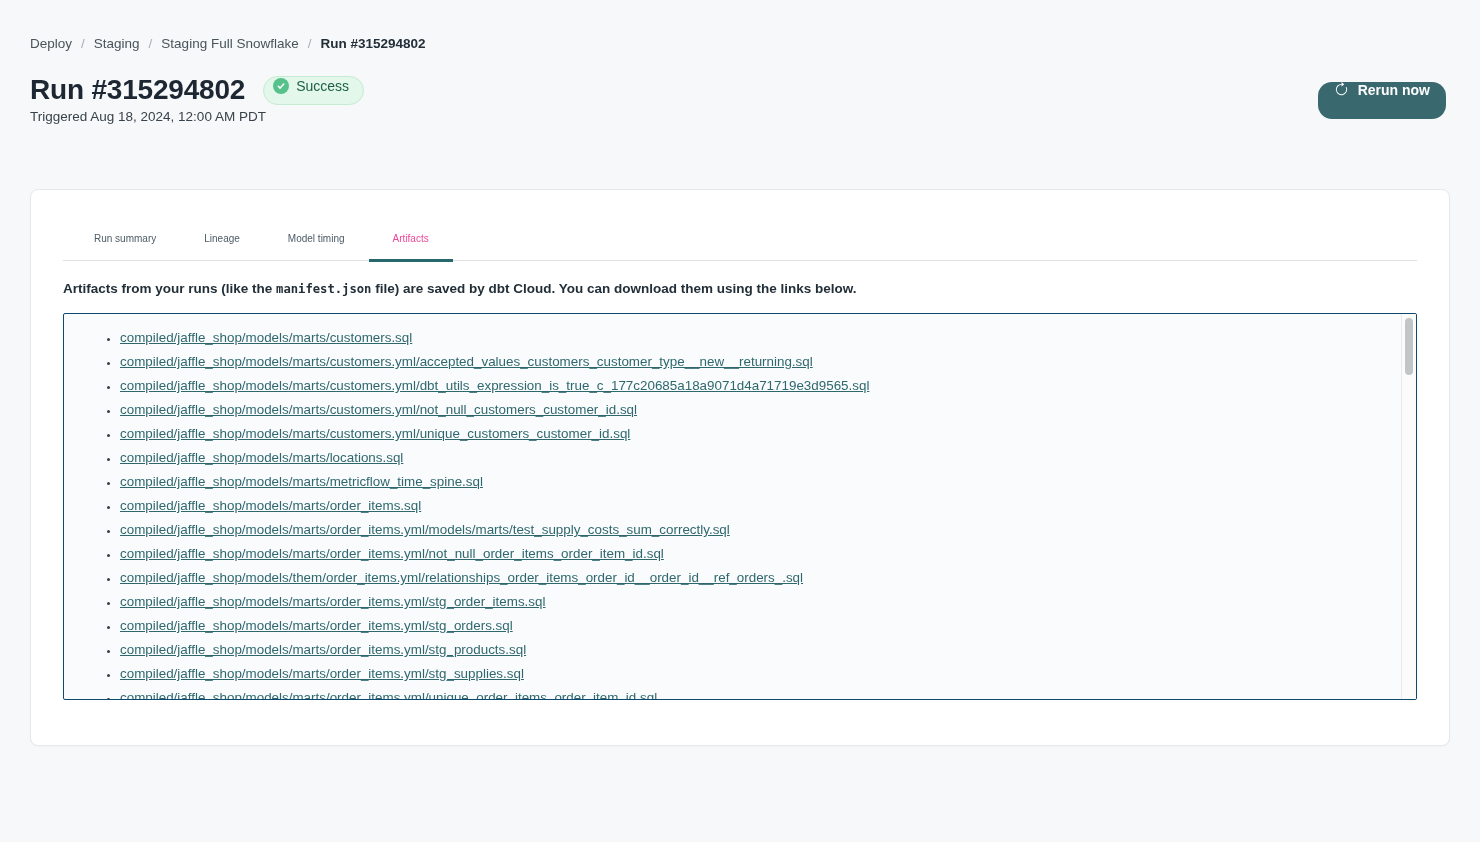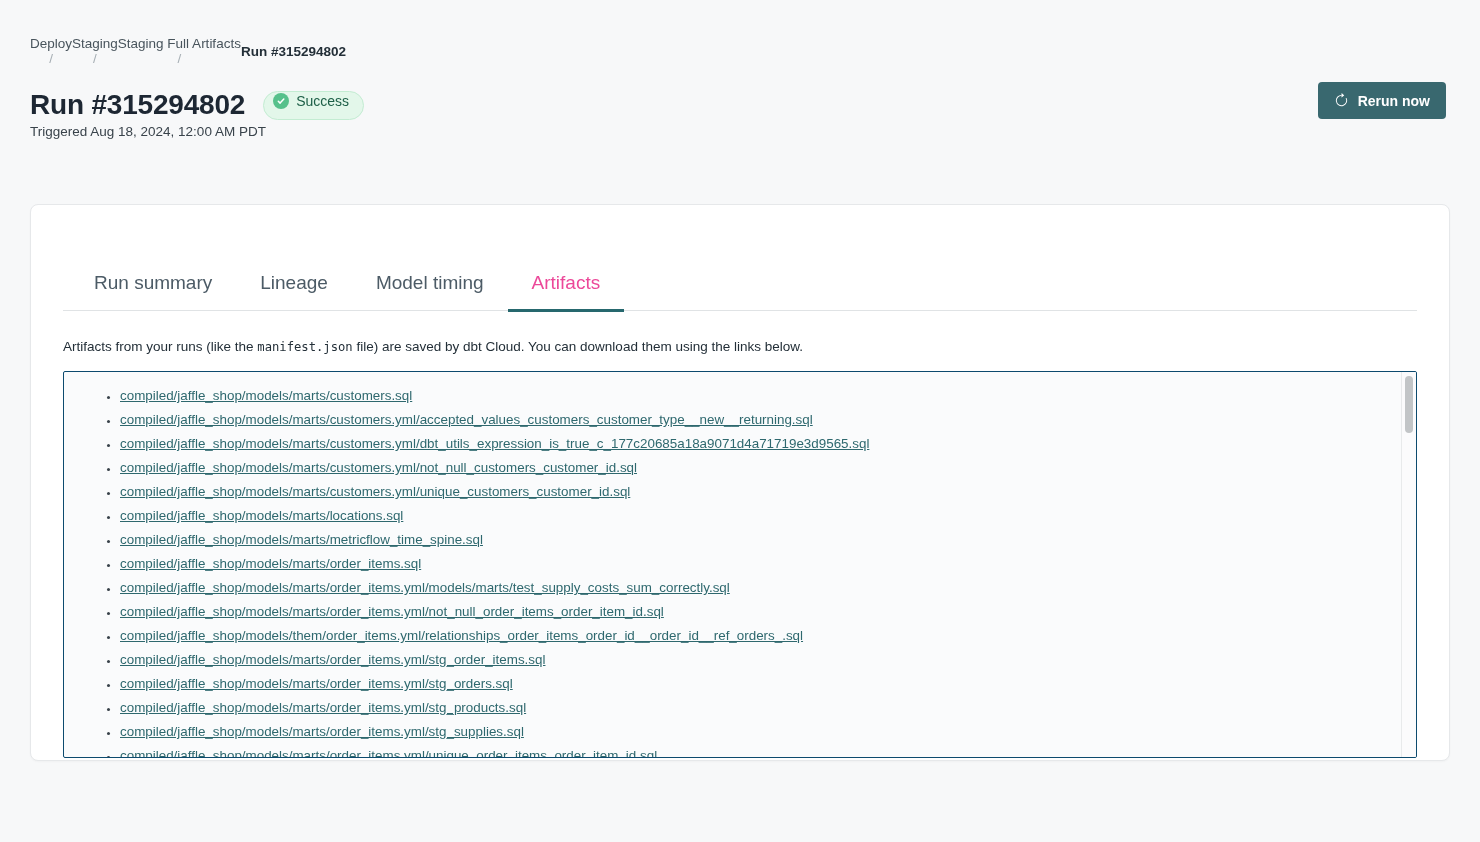--- a/index.html
+++ b/index.html
@@ -7,21 +7,21 @@
   body {
     background: #f7f8f9;
     font-family: "Liberation Sans", sans-serif;
     color: #1d2733;
     overflow: hidden;
   }
   .page { position: relative; padding: 36px 30px 0 30px; width: 1480px; }
 
   
   .breadcrumb { font-size: 13.5px; color: #48545c; display: flex; align-items: center; }
-  .crumb { display: inline-flex; align-items: center; flex-direction: column; }
+  .crumb { display: inline-flex; align-items: center; }
   .crumb-label { color: #48545c; text-decoration: none; cursor: pointer; }
   .crumb-sep { color: #a7afb5; margin: 0 9px; }
   .crumb.current .crumb-label { color: #232f38; font-weight: 700; cursor: default; }
   .crumb:last-child .crumb-sep { display: none; }
 
   
   .title-row { display: flex; align-items: center; margin-top: 20px; height: 38px; }
   .page-title { font-size: 28px; font-weight: 700; color: #1d2733; letter-spacing: -0.2px; }
   .status-badge {
     margin-left: 18px; display: inline-flex; align-items: center; gap: 7px;
@@ -30,49 +30,49 @@
   }
   .status-badge .check-dot {
     width: 16px; height: 16px; border-radius: 50%; background: #56c18b;
     display: inline-flex; align-items: center; justify-content: center; flex: 0 0 auto;
   }
   .triggered { font-size: 13.5px; color: #39434b; }
 
   
   .rerun-btn {
     position: absolute; top: 82px; right: 34px; height: 37px;
-    background: #39686f; color: #ffffff; border: none; border-radius: 4px;
+    background: #39686f; color: #ffffff; border: none; border-radius: 14px;
     padding: 0 16px; font-size: 14px; font-weight: 700; font-family: "Liberation Sans", sans-serif;
-    display: inline-flex; align-items: center; gap: 9px; cursor: pointer;
+    display: inline-flex; gap: 9px; cursor: pointer;
   }
 
   
   .meta-row { display: flex; margin-top: 36px; }
   .meta-cell { padding-right: 26px; }
   .meta-cell + .meta-cell { border-left: 1px solid #dfe2e4; padding-left: 26px; }
   .meta-label { font-size: 13.5px; color: #3d4952; }
   .meta-value { margin-top: 11px; display: flex; align-items: center; gap: 9px; font-size: 15px; color: #1b262f; }
   .meta-cell:first-child { min-width: 154px; }
   .meta-cell:nth-child(2) { min-width: 146px; }
   .commit-link { color: #2e686e; text-decoration: underline; cursor: pointer; }
 
   
   .card {
     margin-top: 29px; background: #ffffff; border: 1px solid #e6e8ea;
     border-radius: 8px; height: 557px; padding: 0 32px 28px 32px;
     box-shadow: 0 1px 2px rgba(20,30,40,0.03);
   }
   .tabs { display: flex; padding-top: 43px; padding-left: 7px; border-bottom: 1px solid #e0e3e5; }
   .tab {
-    padding: 0 24px 15px 24px; font-size: 19px; color: #4c5b66; cursor: pointer;
-    border-bottom: 3px solid transparent; margin-bottom: -2px; white-space: nowrap; margin-top: 24px;
+    padding: 0 24px 15px 24px; font-size: 10px; color: #4c5b66; cursor: pointer;
+    border-bottom: 3px solid transparent; margin-bottom: -2px; white-space: nowrap;
   }
   .tab.active { color: #ec4899; font-weight: 400; border-bottom-color: #26686e; }
 
-  .artifacts-desc { margin-top: 28px; font-size: 13.5px; color: #232f38; }
+  .artifacts-desc { margin-top: 20px; font-size: 13.5px; color: #232f38; font-weight: bold; }
   .artifacts-desc code {
     font-family: "DejaVu Sans Mono", monospace; font-size: 12.2px; color: #232f38;
   }
 
   
   .list-box {
     position: relative; margin-top: 17px; height: 387px;
     border: 1px solid #0c4a6e; border-radius: 2px; background: #fafbfc; overflow: hidden;
   }
   .list-inner { height: 100%; overflow: hidden; padding: 12px 40px 0 40px; }
@@ -102,21 +102,21 @@
         <a class="crumb-label">Deploy</a>
         <span class="crumb-sep">/</span>
       </span>
 
       <span class="crumb link">
         <a class="crumb-label">Staging</a>
         <span class="crumb-sep">/</span>
       </span>
 
       <span class="crumb link">
-        <a class="crumb-label">Staging Full Artifacts</a>
+        <a class="crumb-label">Staging Full Snowflake</a>
         <span class="crumb-sep">/</span>
       </span>
 
       <span class="crumb current">
         <a class="crumb-label">Run #315294802</a>
 
       </span>
     </nav>
 
   <div class="title-row">

